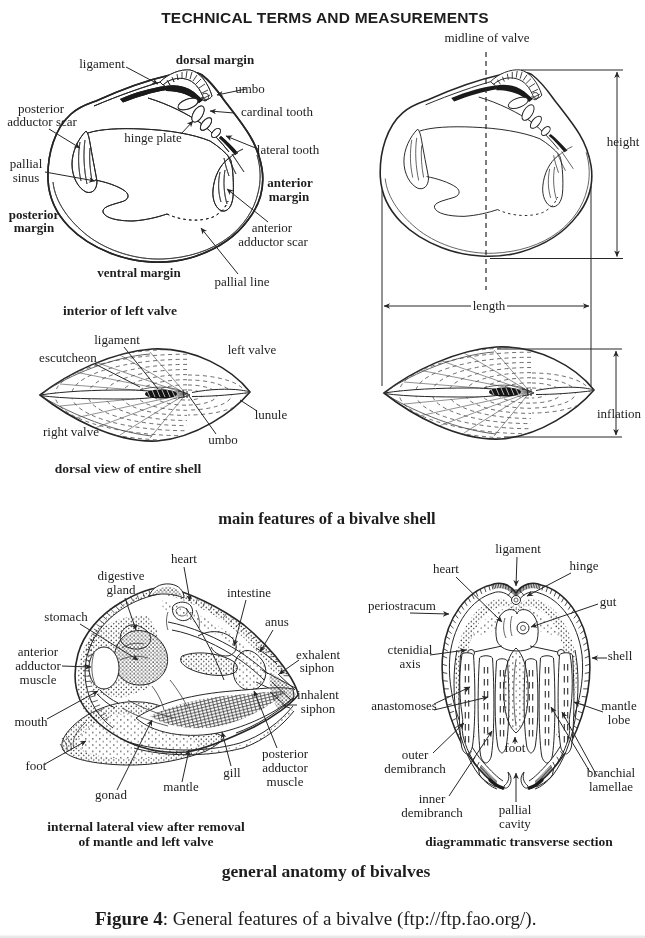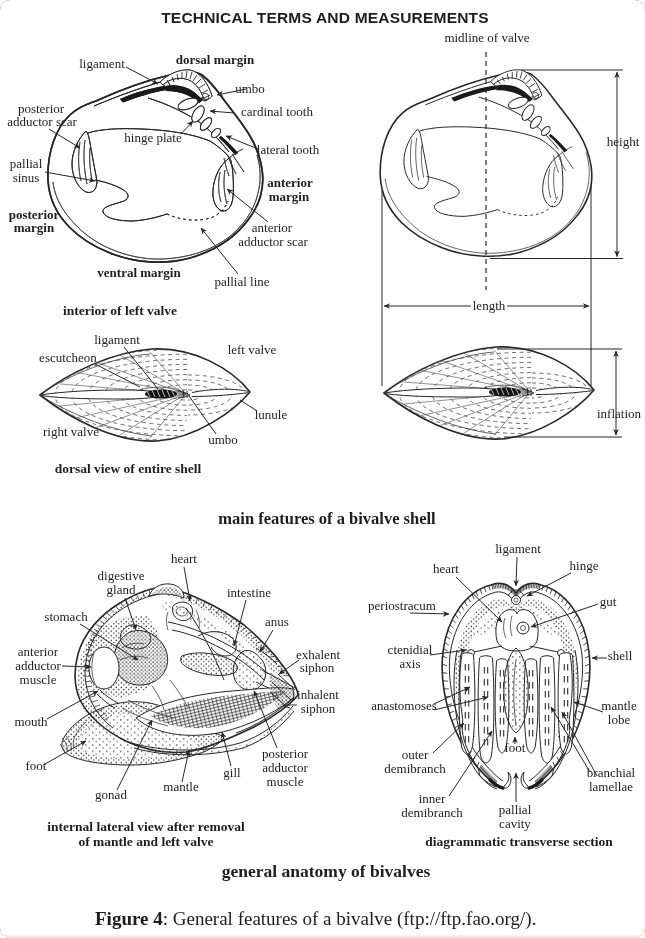--- a/index.html
+++ b/index.html
@@ -1,16 +1,16 @@
 <!DOCTYPE html>
 <html><head>
 <meta charset="utf-8">
 <style>
 html,body{margin:0;padding:0;background:#fff;}
-#page{position:relative;width:645px;height:938px;background:#a21caf;overflow:hidden;border-radius:10px;}
+#page{position:relative;width:645px;height:938px;background:#a21caf;overflow:hidden;}
 text{fill:#1d1d1d;}
 .lbl{font:13px "Liberation Serif",serif;}
 .lblb{font:bold 13px "Liberation Serif",serif;}
 .cap{font:bold 13.5px "Liberation Serif",serif;}
 .hd{font:bold 16.5px "Liberation Serif",serif;}
 .ttl{font:bold 15.5px "Liberation Sans",sans-serif;letter-spacing:.2px;}
 .fig{font:19px "Liberation Serif",serif;}
 .ln{stroke:#262626;stroke-width:1;fill:none;}
 .ln2{stroke:#262626;stroke-width:1.6;fill:none;}
 .lnw{stroke:#262626;stroke-width:1;fill:#fff;}

